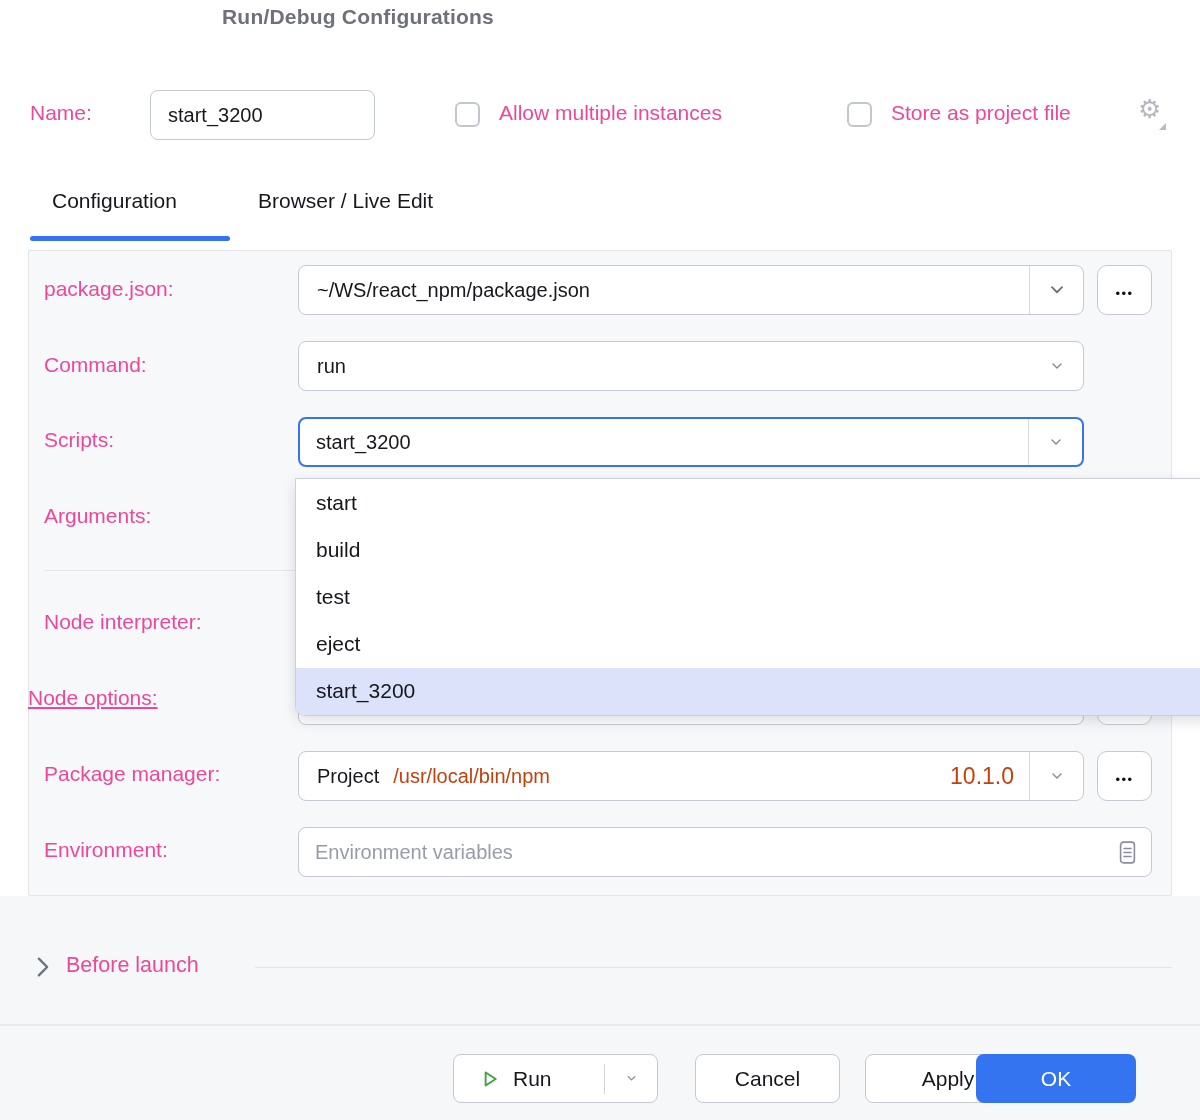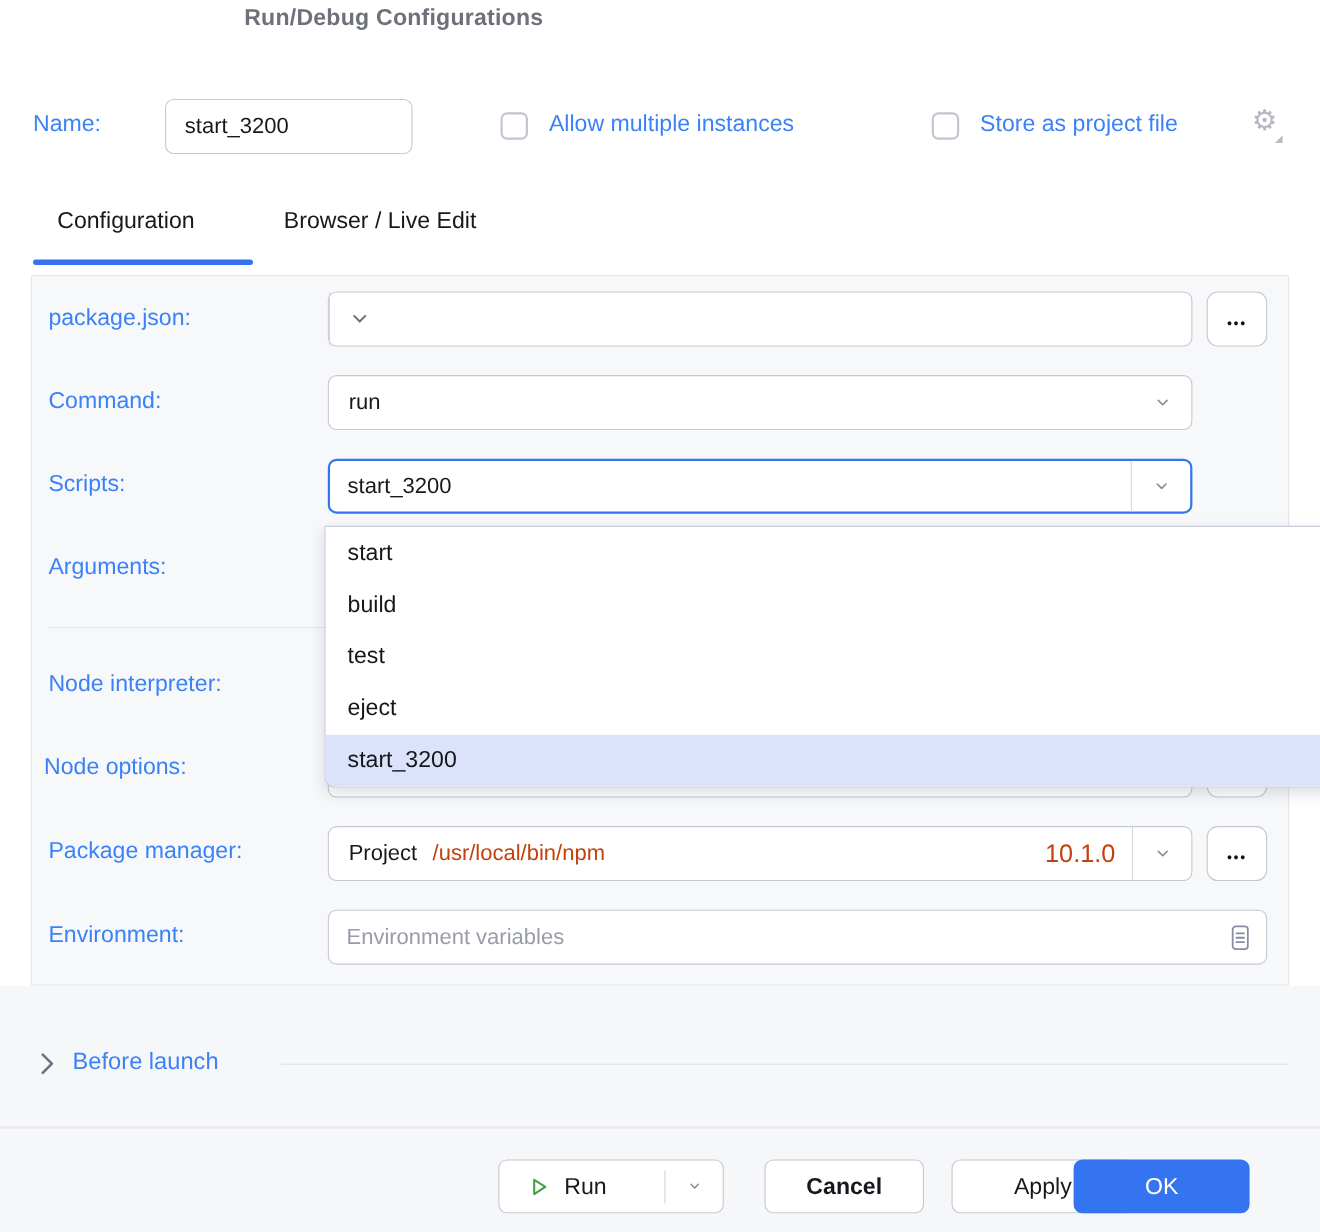--- a/index.html
+++ b/index.html
@@ -4,21 +4,21 @@
 <style>
   html,body{margin:0;padding:0;}
   body{
     width:1200px;height:1120px;position:relative;background:#ffffff;
     font-family:"Liberation Sans","DejaVu Sans",sans-serif;
     color:#1b1c22;overflow:hidden;
   }
   .abs{position:absolute;}
   
   .dlg-title{left:222px;top:5px;font-size:21px;font-weight:bold;color:#6e707a;letter-spacing:.2px;}
-  .form-label{font-size:21px;color:#3b82f6;white-space:nowrap;}
+  .form-label{font-size:21px;color:#ec4899;white-space:nowrap;}
   .name-input{
     left:150px;top:90px;width:225px;height:50px;box-sizing:border-box;
     background:#fff;border:1px solid #c6c8d2;border-radius:8px;
     font-family:inherit;font-size:20px;color:#17181d;padding:0 0 0 17px;outline:none;
   }
   .checkbox{
     width:25px;height:25px;box-sizing:border-box;background:#fff;
     border:2px solid #c3c6d0;border-radius:6px;
   }
   .gear{font-size:26px;color:#b6b8c1;line-height:26px;}
@@ -99,20 +99,21 @@
 <div class="abs tab" style="left:52px;top:189px;">Configuration</div>
 <div class="abs tab" style="left:258px;top:189px;">Browser / Live Edit</div>
 <div class="abs tab-underline"></div>
 
 <div class="abs bottom-region"></div>
 
 <div class="abs panel"></div>
 
 <div class="abs form-label" style="left:44px;top:277px;">package.json:</div>
 <div class="abs field" style="left:298px;top:265px;width:786px;">
+  <span class="text-pad grow">~/WS/react_npm/package.json</span>
   <span class="combo-arrow divided">
     <svg width="18" height="18" viewBox="0 0 16 16">
         <path d="M3.5 5.5 L8 10 L12.5 5.5" fill="none" stroke="#6c707e" stroke-width="1.6" stroke-linecap="round" stroke-linejoin="round"></path>
       </svg>
   </span>
 </div>
 <div class="abs sq-btn" style="left:1097px;top:265px;">
   <span class="dots">•••</span>
 </div>
 
@@ -145,21 +146,21 @@
 </div>
 
 <div class="abs hdivider" style="left:44px;top:570px;width:1112px;"></div>
 
 <div class="abs form-label" style="left:44px;top:610px;">Node interpreter:</div>
 <div class="abs field" style="left:298px;top:599px;width:786px;"></div>
 <div class="abs sq-btn" style="left:1097px;top:599px;">
   <span class="dots">•••</span>
 </div>
 
-<div class="abs form-label" style="left:40px;top:686px;">Node options:</div>
+<div class="abs form-label" style="left:28px;top:686px;text-decoration:underline;">Node options:</div>
 <div class="abs field" style="left:298px;top:675px;width:786px;"></div>
 <div class="abs sq-btn" style="left:1097px;top:675px;">
   <svg width="19" height="19" viewBox="0 0 16 16">
       <path d="M9.5 6.5 L14 2 M10 2 L14 2 L14 6 M6.5 9.5 L2 14 M2 10 L2 14 L6 14" fill="none" stroke="#8a8da0" stroke-width="1.5" stroke-linecap="round" stroke-linejoin="round"></path>
     </svg>
 </div>
 
 <div class="abs form-label" style="left:44px;top:762px;">Package manager:</div>
 <div class="abs field" style="left:298px;top:751px;width:786px;">
   <span class="text-pad">Project</span>
@@ -208,15 +209,15 @@
   </svg>
   <span style="margin-left:13px;">Run</span>
   <span class="run-divider"></span>
   <span class="run-chevron">
     <svg width="15" height="15" viewBox="0 0 16 16">
         <path d="M4.5 6 L8 9.5 L11.5 6" fill="none" stroke="#85889a" stroke-width="1.4" stroke-linecap="round" stroke-linejoin="round"></path>
       </svg>
   </span>
 </div>
 
-<div class="abs btn" style="left:695px;width:145px;font-weight:bold;">Cancel</div>
+<div class="abs btn" style="left:695px;width:145px;">Cancel</div>
 <div class="abs btn" style="left:865px;width:166px;">Apply</div>
 <div class="abs btn btn-primary" style="left:976px;width:160px;">OK</div>
 
 </body></html>

